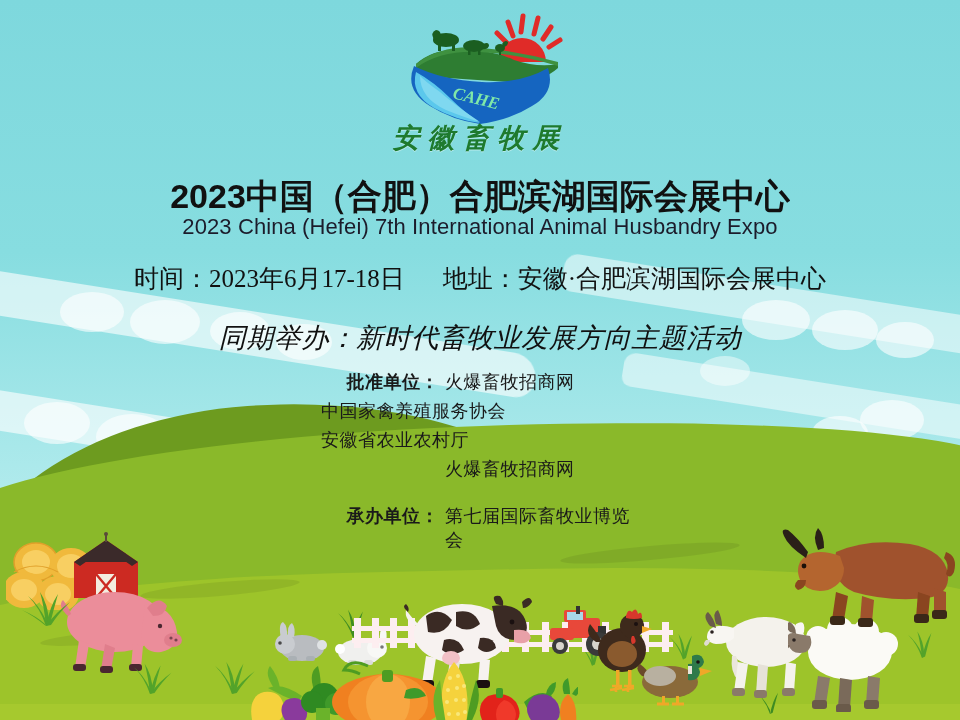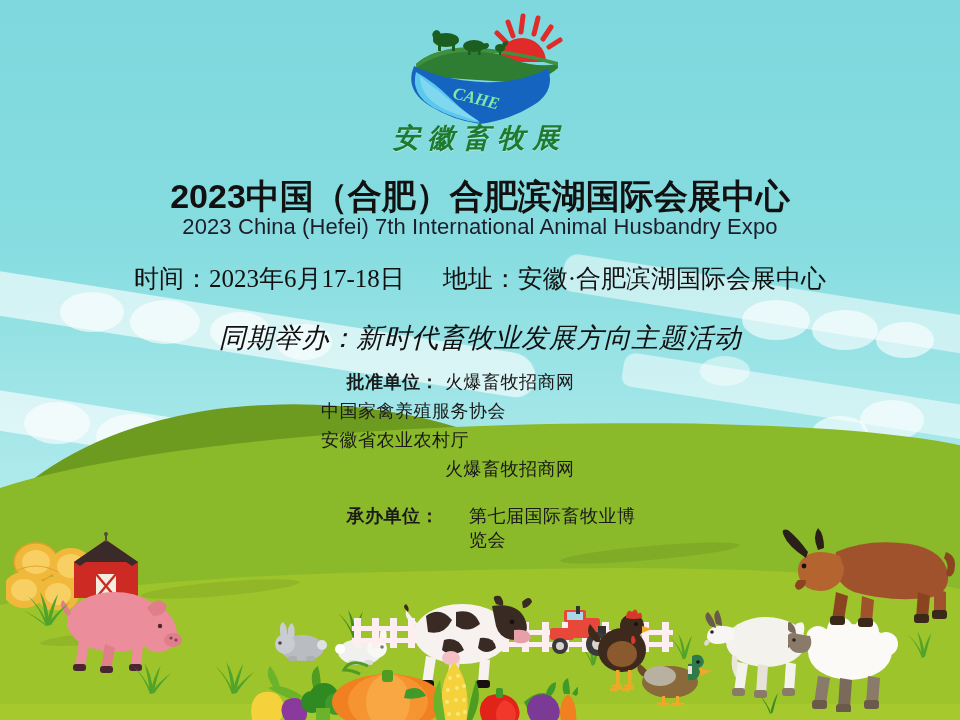--- a/index.html
+++ b/index.html
@@ -112,21 +112,21 @@
     width: 330px;
     margin-bottom: 5px;
     font-size: 18px; color:#1a1a1a;
   }
   .org-line .lbl {
     font-weight: 700; text-align:right; width: 124px; flex:0 0 124px;
     letter-spacing:0.5px;
   }
   .org-line .val { padding-left: 6px; letter-spacing:0.5px; }
   .org-line.cont .lbl { font-weight:400; }
-  .org-line.spaced { margin-top: 18px; gap: 24px; }
+  .org-line.spaced { margin-top: 18px; }
 
   
   .obj { position:absolute; }
 </style>
 </head>
 <body>
 
 <div class="poster">
 
   <div class="sky">

